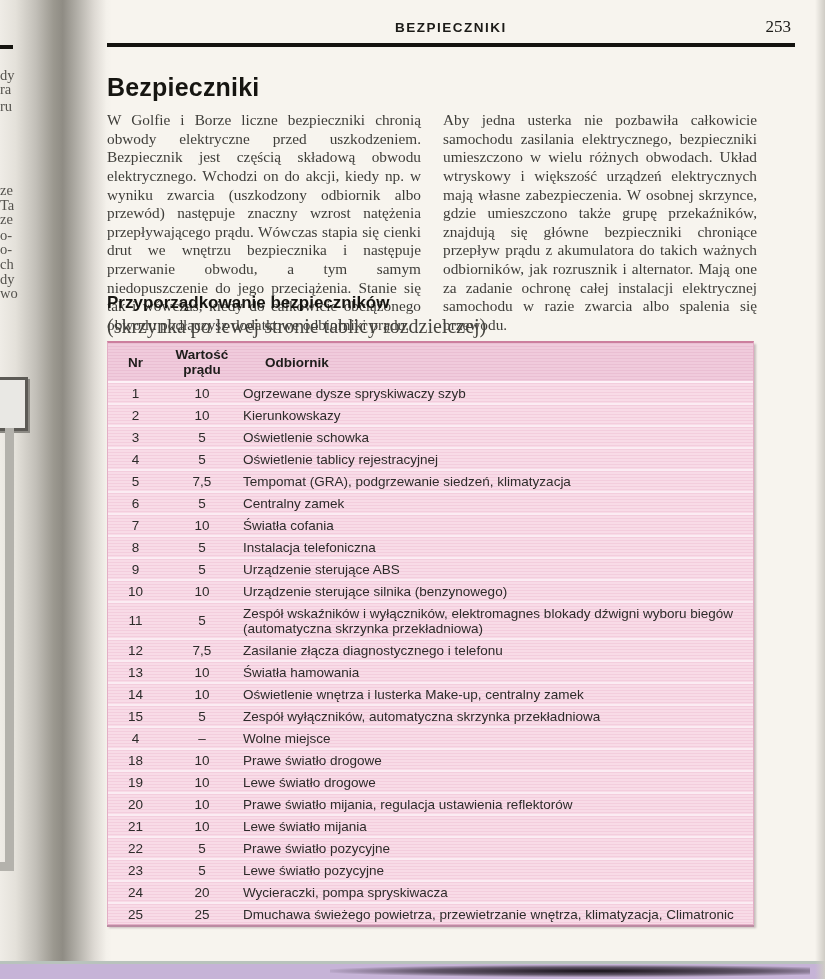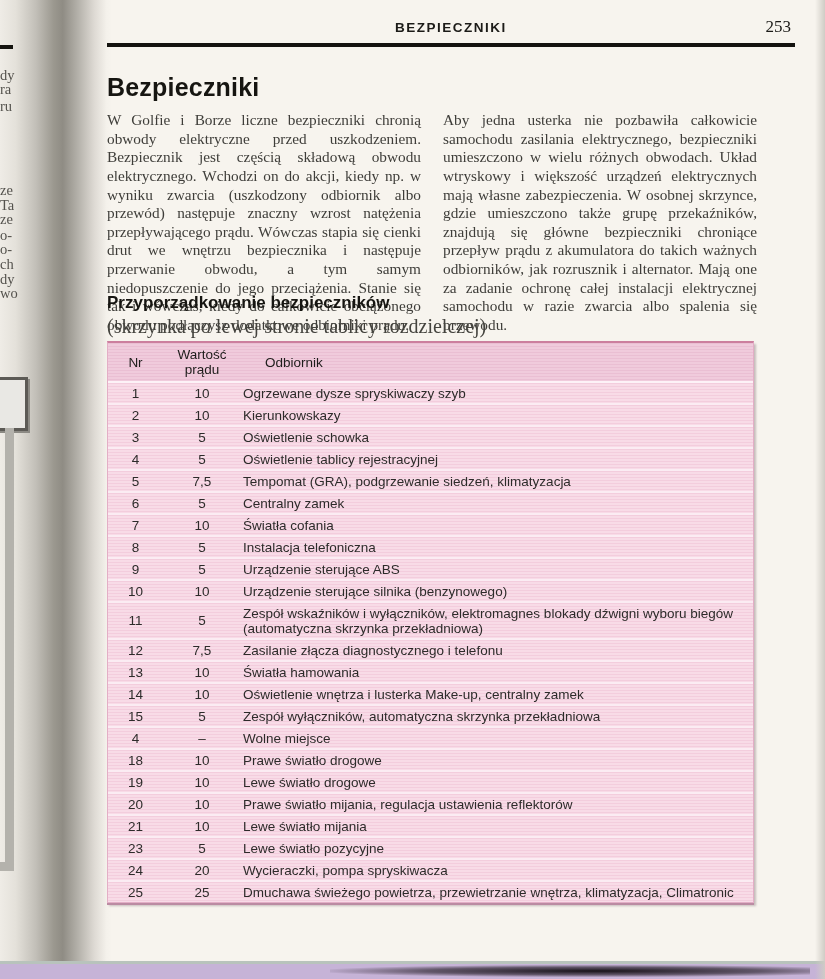--- a/index.html
+++ b/index.html
@@ -87,21 +87,21 @@
     box-shadow:0 2px 0 #bb8ba2, 2px 3px 2px rgba(110,85,95,.35);
   }
   table.fuse{
     width:100%;border-collapse:collapse;table-layout:fixed;
     font-family:"Liberation Sans",sans-serif;font-size:13.5px;color:#2d2b2a;
   }
   table.fuse col.c-nr{width:55px;}
   table.fuse col.c-val{width:78px;}
   table.fuse thead th{
     background:repeating-linear-gradient(180deg,#eabfd3 0 1px,#f0cbdc 1px 3px);
-    font-weight:normal;color:#1e1d1b;
+    font-weight:bold;color:#1e1d1b;
     padding:4px 0 4px;border-bottom:2px solid #fdf2f7;
     text-align:center;vertical-align:middle;height:15px;
   }
   table.fuse thead th.h-dev{text-align:left;padding-left:24px;}
   table.fuse tbody td{
     background:repeating-linear-gradient(180deg,#f3cddd 0 1px,#f8dbe7 1px 3px);
     border-bottom:2px solid #fbecf3;
     padding:2.5px 2px;line-height:15px;vertical-align:middle;
   }
   table.fuse tbody tr:last-child td{border-bottom:none;}
@@ -256,20 +256,25 @@
               <td class="td-nr">20</td>
               <td class="td-val">10</td>
               <td class="td-dev">Prawe światło mijania, regulacja ustawienia reflektorów</td>
             </tr>
             <tr>
               <td class="td-nr">21</td>
               <td class="td-val">10</td>
               <td class="td-dev">Lewe światło mijania</td>
             </tr>
             <tr>
+              <td class="td-nr">22</td>
+              <td class="td-val">5</td>
+              <td class="td-dev">Prawe światło pozycyjne</td>
+            </tr>
+            <tr>
               <td class="td-nr">23</td>
               <td class="td-val">5</td>
               <td class="td-dev">Lewe światło pozycyjne</td>
             </tr>
             <tr>
               <td class="td-nr">24</td>
               <td class="td-val">20</td>
               <td class="td-dev">Wycieraczki, pompa spryskiwacza</td>
             </tr>
             <tr>

